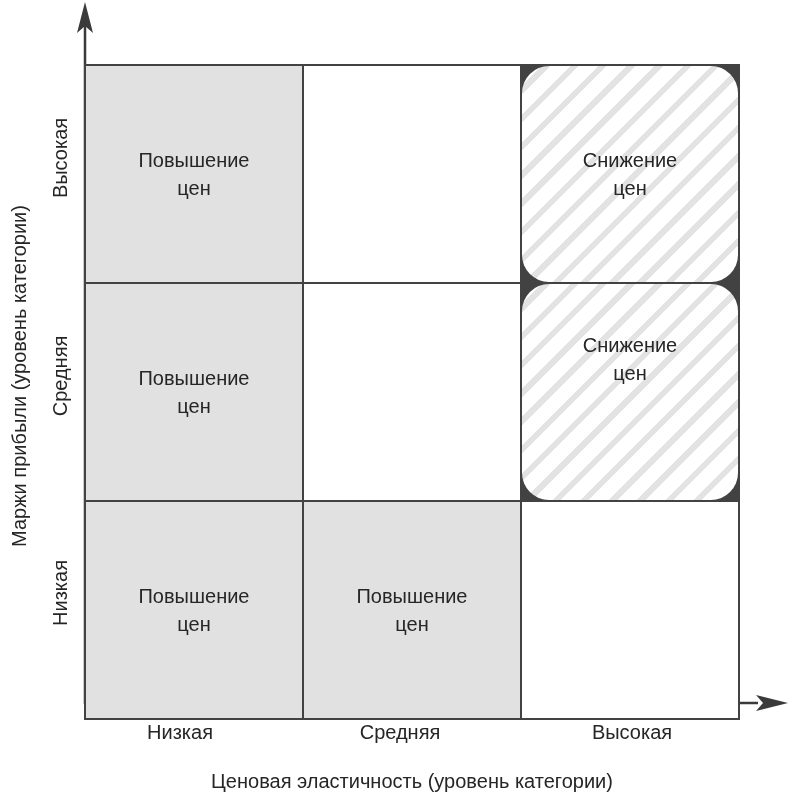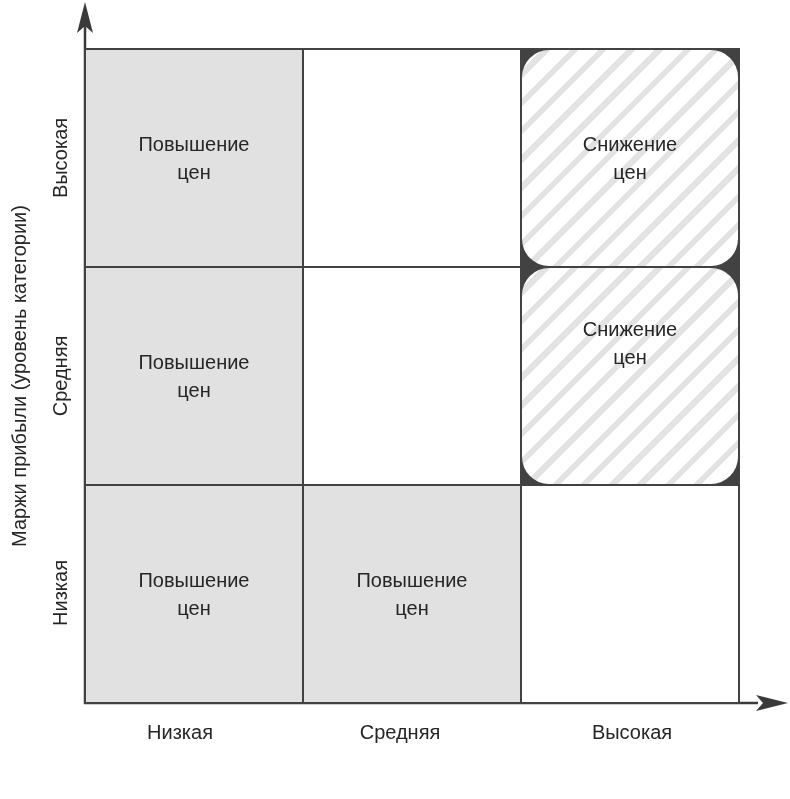--- a/index.html
+++ b/index.html
@@ -14,21 +14,21 @@
     overflow: hidden;
   }
   .axes-svg {
     position: absolute;
     left: 0; top: 0;
     width: 790px; height: 799px;
     pointer-events: none;
   }
   .matrix {
     position: absolute;
-    left: 84px; top: 48px;
+    left: 84px; top: 64px;
     width: 656px; height: 656px;
     display: grid;
     grid-template-columns: repeat(3, 1fr);
     grid-template-rows: repeat(3, 1fr);
     gap: 2px;
     border: 2px solid #424242;
     background: #424242;
   }
   .cell {
     display: flex;
@@ -145,14 +145,15 @@
   <div class="ytick t1">Высокая</div>
   <div class="ytick t2">Средняя</div>
   <div class="ytick t3">Низкая</div>
 
   <div class="y-title">Маржи прибыли (уровень категории)</div>
 
   <div class="xtick t1">Низкая</div>
   <div class="xtick t2">Средняя</div>
   <div class="xtick t3">Высокая</div>
 
+  <div class="x-title">Ценовая эластичность (уровень категории)</div>
 
 </div>
 
 </body></html>

